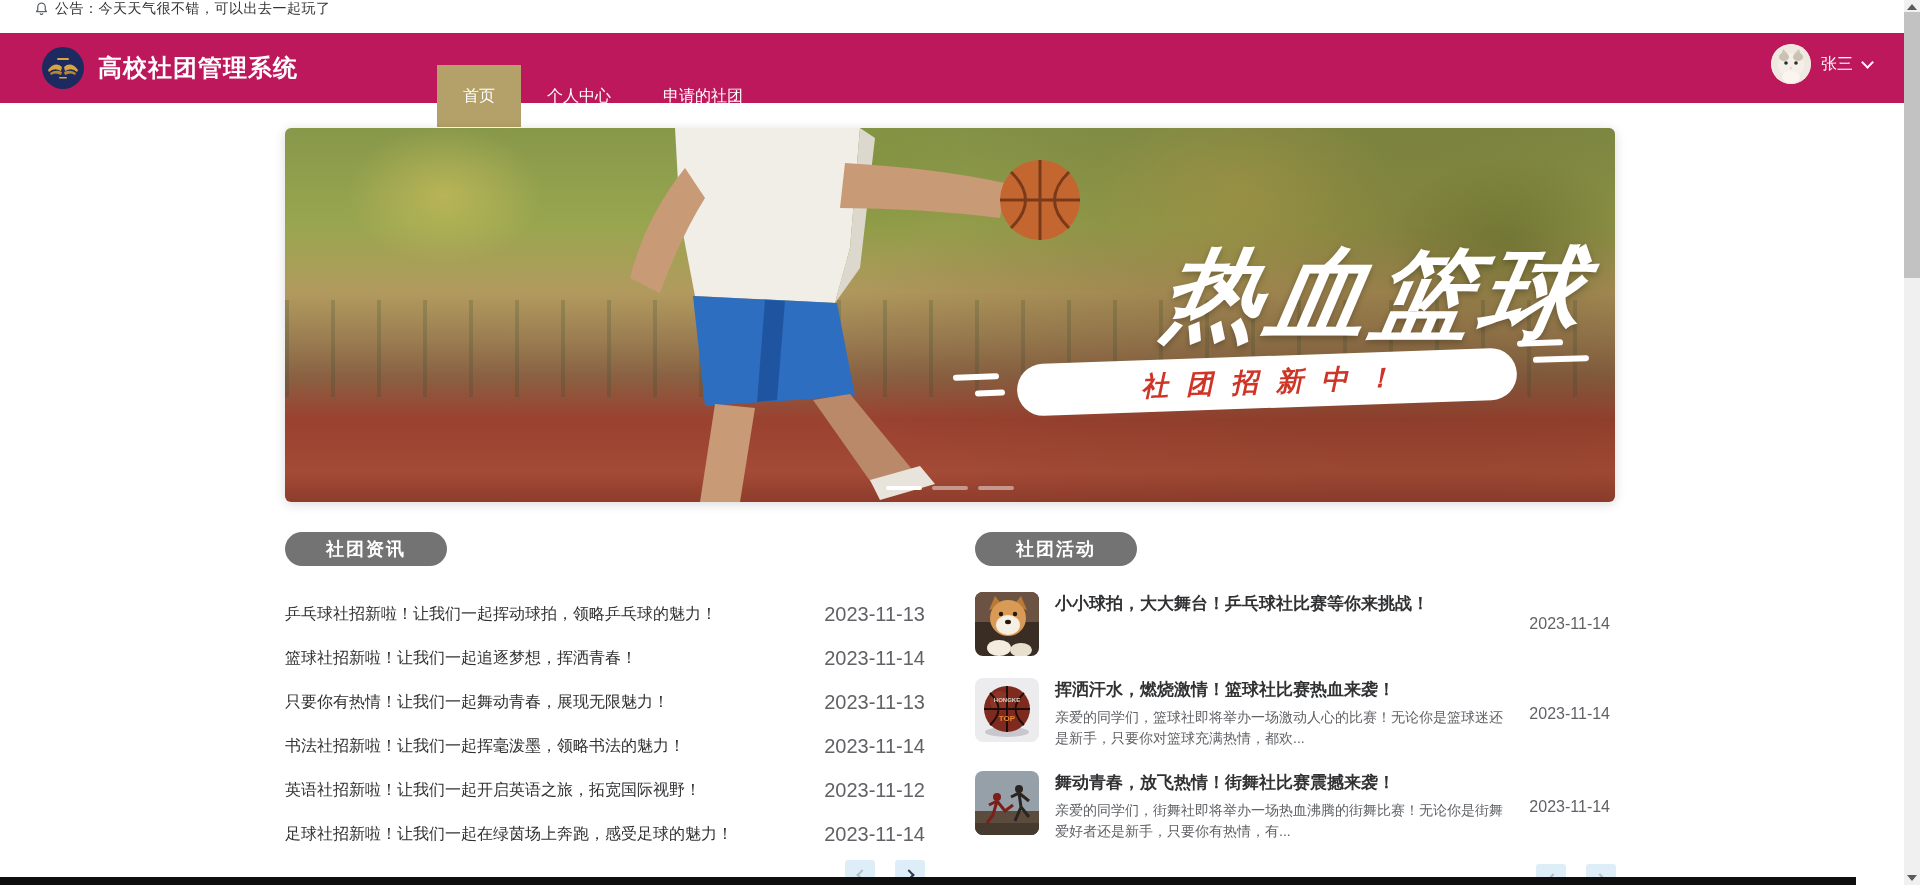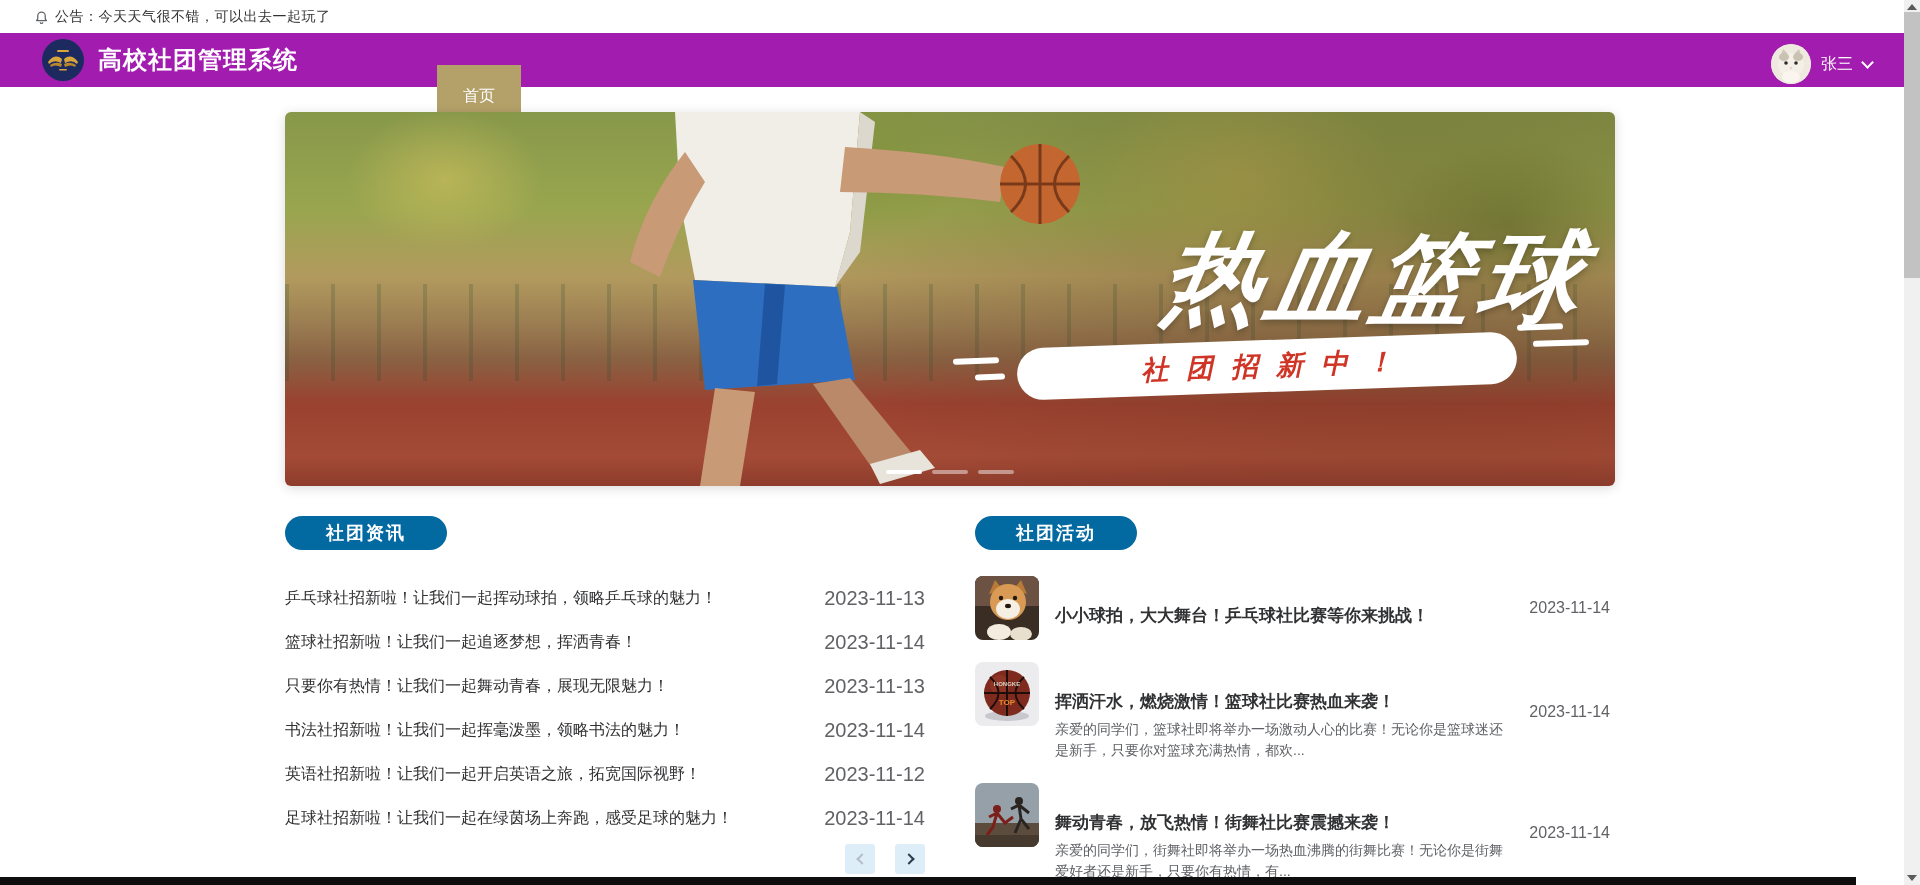--- a/index.html
+++ b/index.html
@@ -1,26 +1,26 @@
 <!DOCTYPE html>
 <html><head>
 <meta charset="utf-8">
 <style>
   * { margin:0; padding:0; box-sizing:border-box; }
   html,body { width:1920px; height:885px; overflow:hidden; background:#fff;
     font-family:"Liberation Sans","DejaVu Sans",sans-serif; }
   .page { position:relative; width:1920px; height:885px; background:#fff; }
 
   
-  .announce { height:33px; display:flex; align-items:center; padding-left:34px; background:#fff; }
+  .announce { height:33px; display:flex; align-items:flex-start; padding-left:34px; background:#fff; }
   .announce .bell { display:flex; align-items:center; margin-right:6px; }
   .announce .atext { font-size:14px; color:#333; letter-spacing:0.5px; }
 
   
-  .header { position:relative; height:54px; background:#a21caf; display:flex; align-items:center; }
+  .header { position:relative; height:70px; background:#be185d; display:flex; align-items:center; }
   .brand { display:flex; align-items:center; margin-left:42px; }
   .brand .logo { width:42px; height:42px; }
   .brand .title { margin-left:14px; font-size:24px; font-weight:bold; color:#fff; letter-spacing:1px; }
   .nav { position:absolute; left:437px; top:0; height:62px; display:flex; }
   .nav-item { height:62px; line-height:62px; padding:0 26px; font-size:16px; color:#fff; cursor:pointer;margin-top:32px; }
   .nav-item.active { background:#b3a169; }
   .userbox { position:absolute; right:48px; top:0; height:62px; display:flex; align-items:center; }
   .avatar { width:40px; height:40px; border-radius:50%; overflow:hidden; background:#e9e4da; }
   .username { margin-left:10px; font-size:16px; color:#fff; }
   .chev-down { width:9px; height:9px; border-left:2px solid #fff; border-bottom:2px solid #fff;
@@ -56,33 +56,33 @@
   .sr2 { left:1248px; top:228px; width:56px; transform:rotate(-2deg); }
   .indicators { position:absolute; z-index:4; left:0; right:0; bottom:12px;
     display:flex; justify-content:center; gap:10px; }
   .indicators .bar { width:36px; height:4px; border-radius:2px; background:rgba(255,255,255,.45); cursor:pointer; }
   .indicators .bar.active { background:#fff; }
 
   
   .columns { display:flex; margin:30px 0 0 285px; width:1331px; }
   .col-left { width:640px; }
   .col-right { width:641px; margin-left:50px; }
-  .badge { width:162px; height:34px; border-radius:17px; background:#0369a1;
+  .badge { width:162px; height:34px; border-radius:17px; background:#737373;
     display:flex; align-items:center; justify-content:center;
     color:#fff; font-size:18px; font-weight:bold; letter-spacing:2px; margin-bottom:26px; }
 
   
   .news-row { height:44px; display:flex; align-items:center; justify-content:space-between; cursor:pointer; }
   .news-title { font-size:16px; color:#303133; }
   .news-date { font-size:20px; color:#606266; }
 
   
   .card { display:flex; align-items:flex-start; margin-bottom:22px; cursor:pointer; }
   .card-img { width:64px; height:64px; border-radius:8px; overflow:hidden; flex:0 0 64px; }
-  .card-body { margin-left:16px; width:452px;margin-top:28px; }
+  .card-body { margin-left:16px; width:452px; }
   .card-title { font-size:17px; font-weight:bold; color:#303133; margin-bottom:6px; white-space:nowrap; }
   .card-desc { font-size:14px; color:#606266; line-height:21px; }
   .card-date { margin-left:auto; align-self:center; font-size:16px; color:#606266; padding-right:6px; }
 
   
   .pager { display:flex; justify-content:flex-end; gap:20px; }
   .pager.left-pager { margin-top:4px; }
   .pager.right-pager { margin-top:12px; }
   .pg-btn { width:30px; height:30px; border-radius:3px; background:#ddeef9;
     display:flex; align-items:center; justify-content:center; cursor:pointer; }

